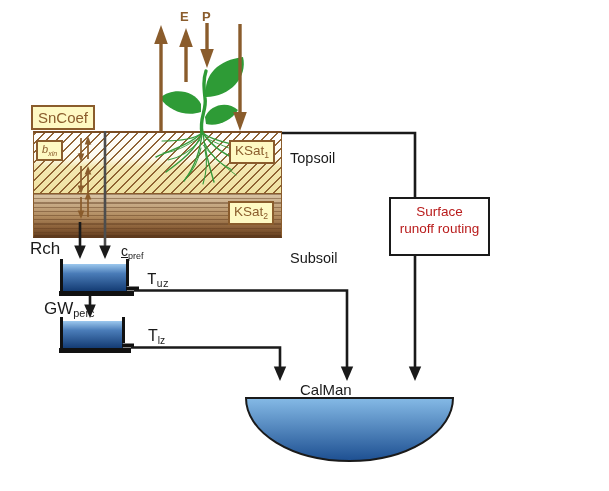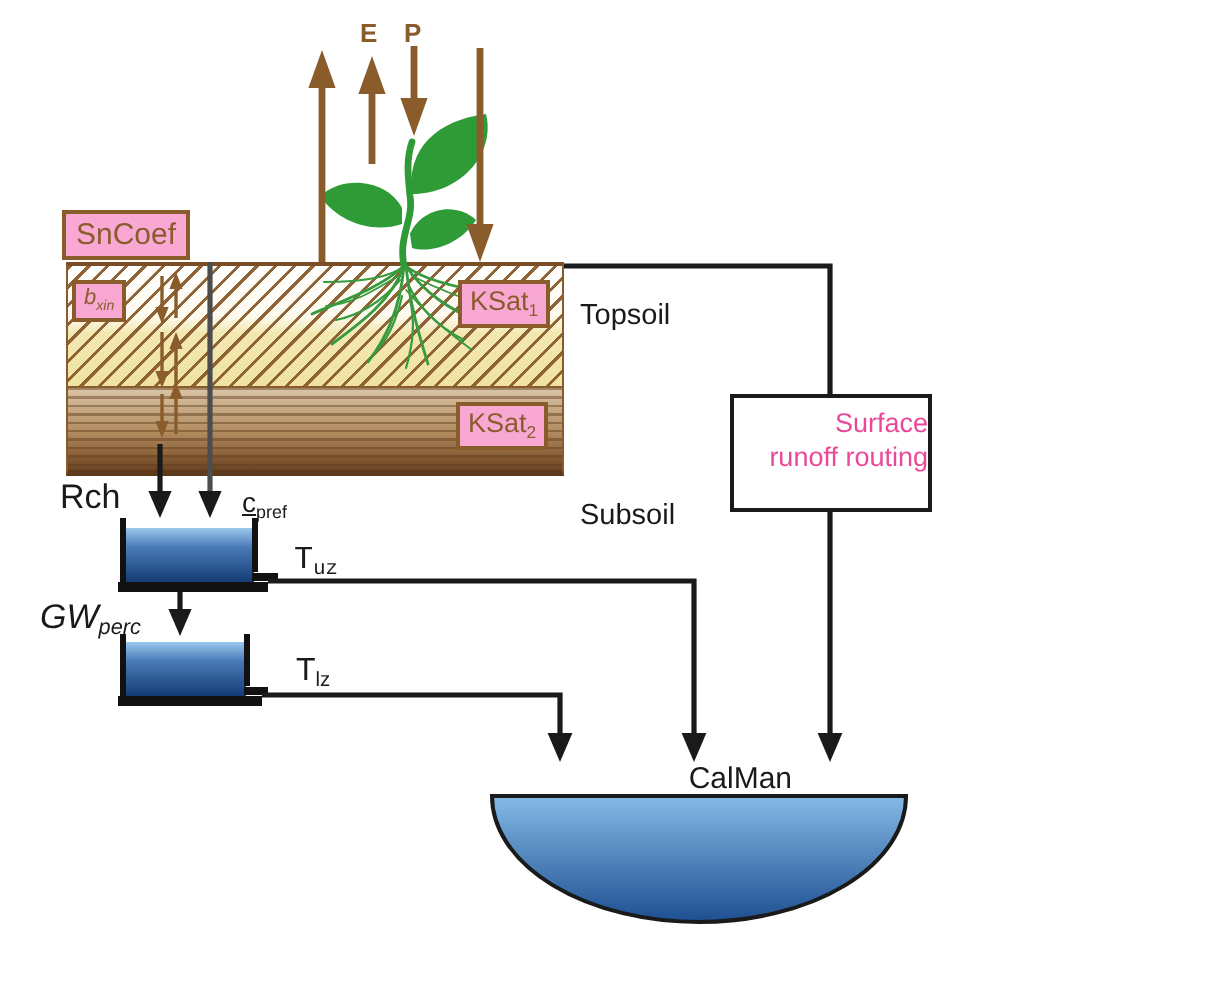--- a/index.html
+++ b/index.html
@@ -28,42 +28,43 @@
     border-left:1.5px solid #8a5c2c;
     border-right:1.5px solid #8a5c2c;
     border-bottom:3.5px solid #5e3a1d;
     box-sizing:border-box;
   }
   
   #art{position:absolute;left:0;top:0;z-index:2;}
   
   .lbl{position:absolute;z-index:3;white-space:nowrap;}
   .boxed{
-    background:#f9a8d4;border:2px solid #8a5c2c;color:#8a5c2c;
+    background:#fef9c3;border:2px solid #8a5c2c;color:#8a5c2c;
     padding:2px 5px;line-height:1.15;
   }
   .blackbox{
-    background:#ffffff;border:2px solid #1a1a1a;color:#ec4899;
-    text-align:right;
+    background:#ffffff;border:2px solid #1a1a1a;color:#b91c1c;
+    text-align:center;
+    margin-left:24px;
   }
   .sub{font-size:64%;vertical-align:-3px;letter-spacing:0;}
   #e-label,#p-label{font-size:13px;font-weight:600;color:#8a5c2c;}
   #sncoef-box{left:31px;top:105px;font-size:15px;font-weight:500;}
   #bxin-box{left:36px;top:140px;font-size:11px;padding:1px 4px;font-style:italic;}
   #ksat1-box{left:229px;top:140px;font-size:13.5px;padding:1px 4px;}
   #ksat2-box{left:228px;top:201px;font-size:13.5px;padding:1px 4px;}
   #topsoil-label{left:290px;top:150px;font-size:14.5px;}
   #subsoil-label{left:290px;top:202px;font-size:14.5px;margin-top:48px;}
   #rch-label{left:30px;top:239px;font-size:17px;}
   #cpref-label{left:121px;top:243px;font-size:14px;text-decoration:underline;}
   #tuz-label{left:147px;top:271px;font-size:16px;font-family:Liberation Mono, monospace;}
   #tlz-label{left:148px;top:327px;font-size:16px;}
-  #gwperc-label{left:20px;top:299px;font-size:17px;font-style:italic;}
+  #gwperc-label{left:44px;top:299px;font-size:17px;}
   #surface-box{left:365px;top:197px;width:101px;height:59px;font-size:13.5px;line-height:17px;padding-top:4px;box-sizing:border-box;}
-  #calman-label{left:300px;top:381px;width:96px;text-align:right;font-size:15px;}
+  #calman-label{left:300px;top:381px;width:96px;text-align:left;font-size:15px;}
   #river-label{left:280px;top:468px;width:140px;text-align:center;font-size:15px;}
 </style>
 </head>
 <body>
 
 <div id="canvas">
 
   <div id="topsoil" class="soil"></div>
   <div id="subsoil" class="soil"></div>
 

